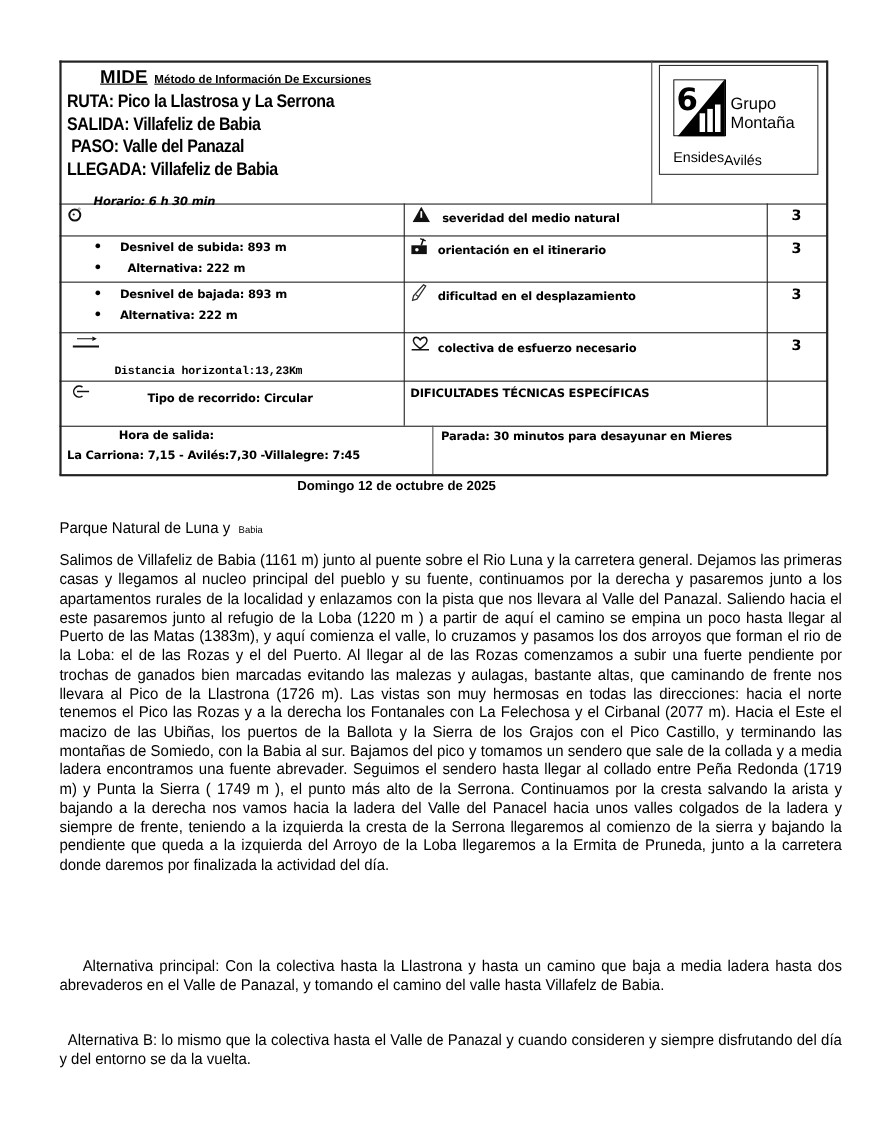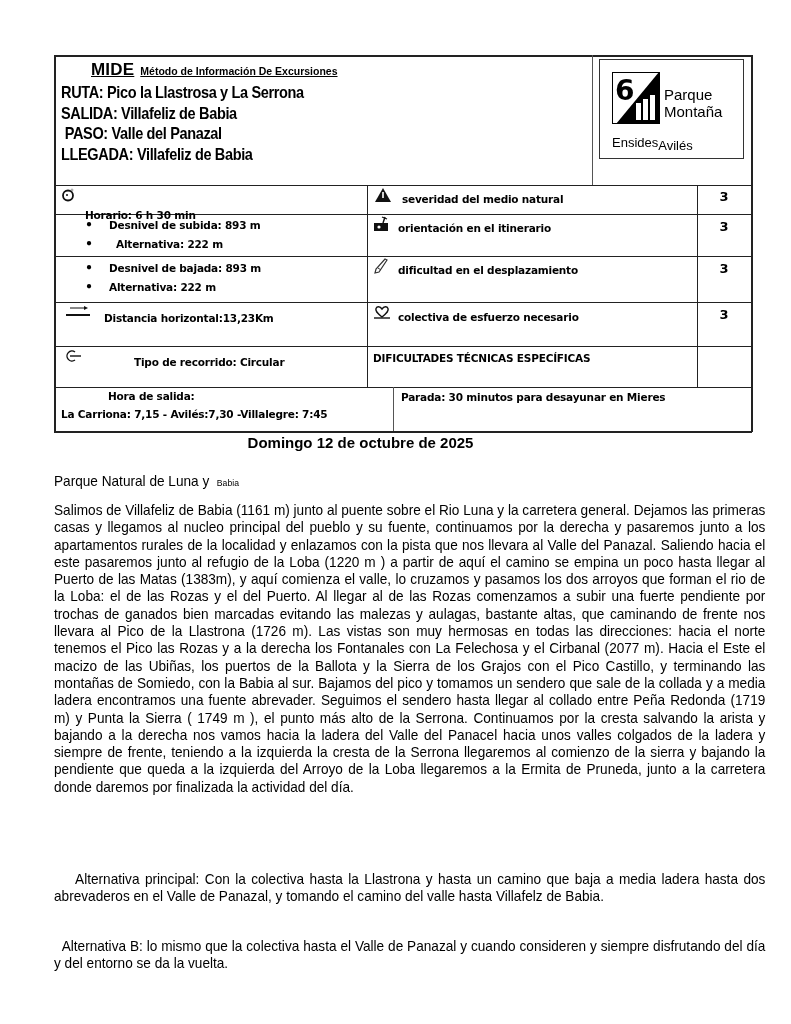--- a/index.html
+++ b/index.html
@@ -7,21 +7,21 @@
     .abs { position:absolute; }
     .bline { position:absolute; background:#222; }
     .thin { background:#555; }
     .hdr-line { position:absolute; left:61px; font-family:"Liberation Sans", sans-serif; font-weight:bold; font-size:16.5px; letter-spacing:-0.4px; transform:scaleX(0.88); transform-origin:left; white-space:nowrap; }
     .mide { position:absolute; left:61px; top:60px; white-space:nowrap; font-family:"Liberation Sans", sans-serif; text-decoration:underline;margin-left:30px; }
     .mide b { font-size:17px; font-weight:900; letter-spacing:0.2px; }
     .mide span { font-size:10.5px; font-weight:bold; margin-left:6px; }
     .cell-text { position:absolute; font-family:"DejaVu Sans", sans-serif; font-weight:bold; font-size:10.5px; white-space:nowrap; letter-spacing:-0.2px; }
     .score { position:absolute; font-family:"DejaVu Sans", sans-serif; font-weight:bold; font-size:13px; width:54px; text-align:center; }
     .bullet { position:absolute; font-size:10px; }
-    .title { position:absolute; left:0; width:721px; top:434px; text-align:center; font-family:"Liberation Sans", sans-serif; font-weight:bold; font-size:15px; }
+    .title { position:absolute; left:0; width:721px; top:434px; text-align:center; font-family:"Liberation Sans", sans-serif; font-weight:bold; font-size:12px; }
     .para { position:absolute; left:54px; width:711px; font-family:"Liberation Sans", sans-serif; font-size:14.2px; line-height:17.3px; text-align:justify; transform:scaleX(0.96); transform-origin:left top; width:741px; }
     .logo-box { position:absolute; left:599px; top:59px; width:143px; height:98px; border:1.5px solid #333; background:#fff; }
     .icon { position:absolute; }
   </style>
 </head>
 <body>
 
 <div>
 
   <div class="bline" style="left:54px;top:55px;width:698px;height:1.5px;"></div>
@@ -56,51 +56,51 @@
     <rect x="0.5" y="0.5" width="47" height="51" fill="#fff" stroke="#000" stroke-width="1"></rect>
     <polygon points="47,0 47,52 4,52" fill="#000"></polygon>
     <text x="3" y="28" font-family="DejaVu Sans, sans-serif" font-weight="bold" font-size="28" fill="#000">6</text>
     <g fill="#fff">
       <rect x="24" y="31" width="5" height="17"></rect>
       <rect x="31" y="27" width="5" height="21"></rect>
       <rect x="38" y="23" width="5" height="25"></rect>
     </g>
   </svg>
   <div class="abs" style="left:64px;top:26px;font-family:'Liberation Sans',sans-serif;font-size:15px;line-height:17px;">
-    <div>Parque</div>
+    <div>Grupo</div>
     <div>Montaña</div>
   </div>
   <div class="abs" style="left:12px;top:75px;font-family:'Liberation Sans',sans-serif;font-size:13px;white-space:nowrap;">
     <span>Ensides</span><span style="position:relative;top:3px;">Avilés</span>
   </div>
 </div>
 
 <svg class="icon" style="left:61px;top:188px;" width="14" height="14" viewBox="0 0 14 14">
   <circle cx="7" cy="7.5" r="5" fill="none" stroke="#111" stroke-width="1.8"></circle>
   <circle cx="6" cy="7" r="1" fill="#111"></circle>
   <circle cx="11" cy="2" r="1" fill="none" stroke="#666" stroke-width="0.6"></circle>
 </svg>
-<div class="cell-text" style="left:85px;top:209px;">Horario: 6 h 30 min</div>
+<div class="cell-text" style="left:85px;top:177px;font-style:italic;">Horario: 6 h 30 min</div>
 
 <div class="bullet" style="left:86px;top:218px;">●</div>
 <div class="cell-text" style="left:109px;top:219px;text-align:right;">Desnivel de subida: 893 m</div>
 <div class="bullet" style="left:86px;top:237px;">●</div>
 <div class="cell-text" style="left:116px;top:238px;">Alternativa: 222 m</div>
 
 <div class="bullet" style="left:86px;top:261px;">●</div>
 <div class="cell-text" style="left:109px;top:262px;">Desnivel de bajada: 893 m</div>
 <div class="bullet" style="left:86px;top:280px;">●</div>
 <div class="cell-text" style="left:109px;top:281px;">Alternativa: 222 m</div>
 
 <svg class="icon" style="left:66px;top:304px;" width="24" height="14" viewBox="0 0 24 14">
   <line x1="4" y1="4" x2="18" y2="4" stroke="#111" stroke-width="1"></line>
   <polygon points="18,2 22,4 18,6" fill="#111"></polygon>
   <line x1="0" y1="11" x2="24" y2="11" stroke="#111" stroke-width="2"></line>
 </svg>
-<div class="cell-text" style="left:104px;top:312px;">Distancia horizontal:13,23Km</div>
+<div class="cell-text" style="left:104px;top:332px;font-family:Liberation Mono, monospace;">Distancia horizontal:13,23Km</div>
 
 <svg class="icon" style="left:64px;top:349px;" width="18" height="14" viewBox="0 0 18 14">
   <path d="M11 3 A5 5 0 1 0 11 11" fill="none" stroke="#111" stroke-width="1.4"></path>
   <line x1="6" y1="7" x2="17" y2="7" stroke="#111" stroke-width="1.4"></line>
 </svg>
 <div class="cell-text" style="left:91px;top:356px;margin-left:43px;">Tipo de recorrido: Circular</div>
 
 <div class="cell-text" style="left:108px;top:390px;">Hora de salida:</div>
 <div class="cell-text" style="left:61px;top:408px;">La Carriona: 7,15 - Avilés:7,30 -Villalegre: 7:45</div>
 

